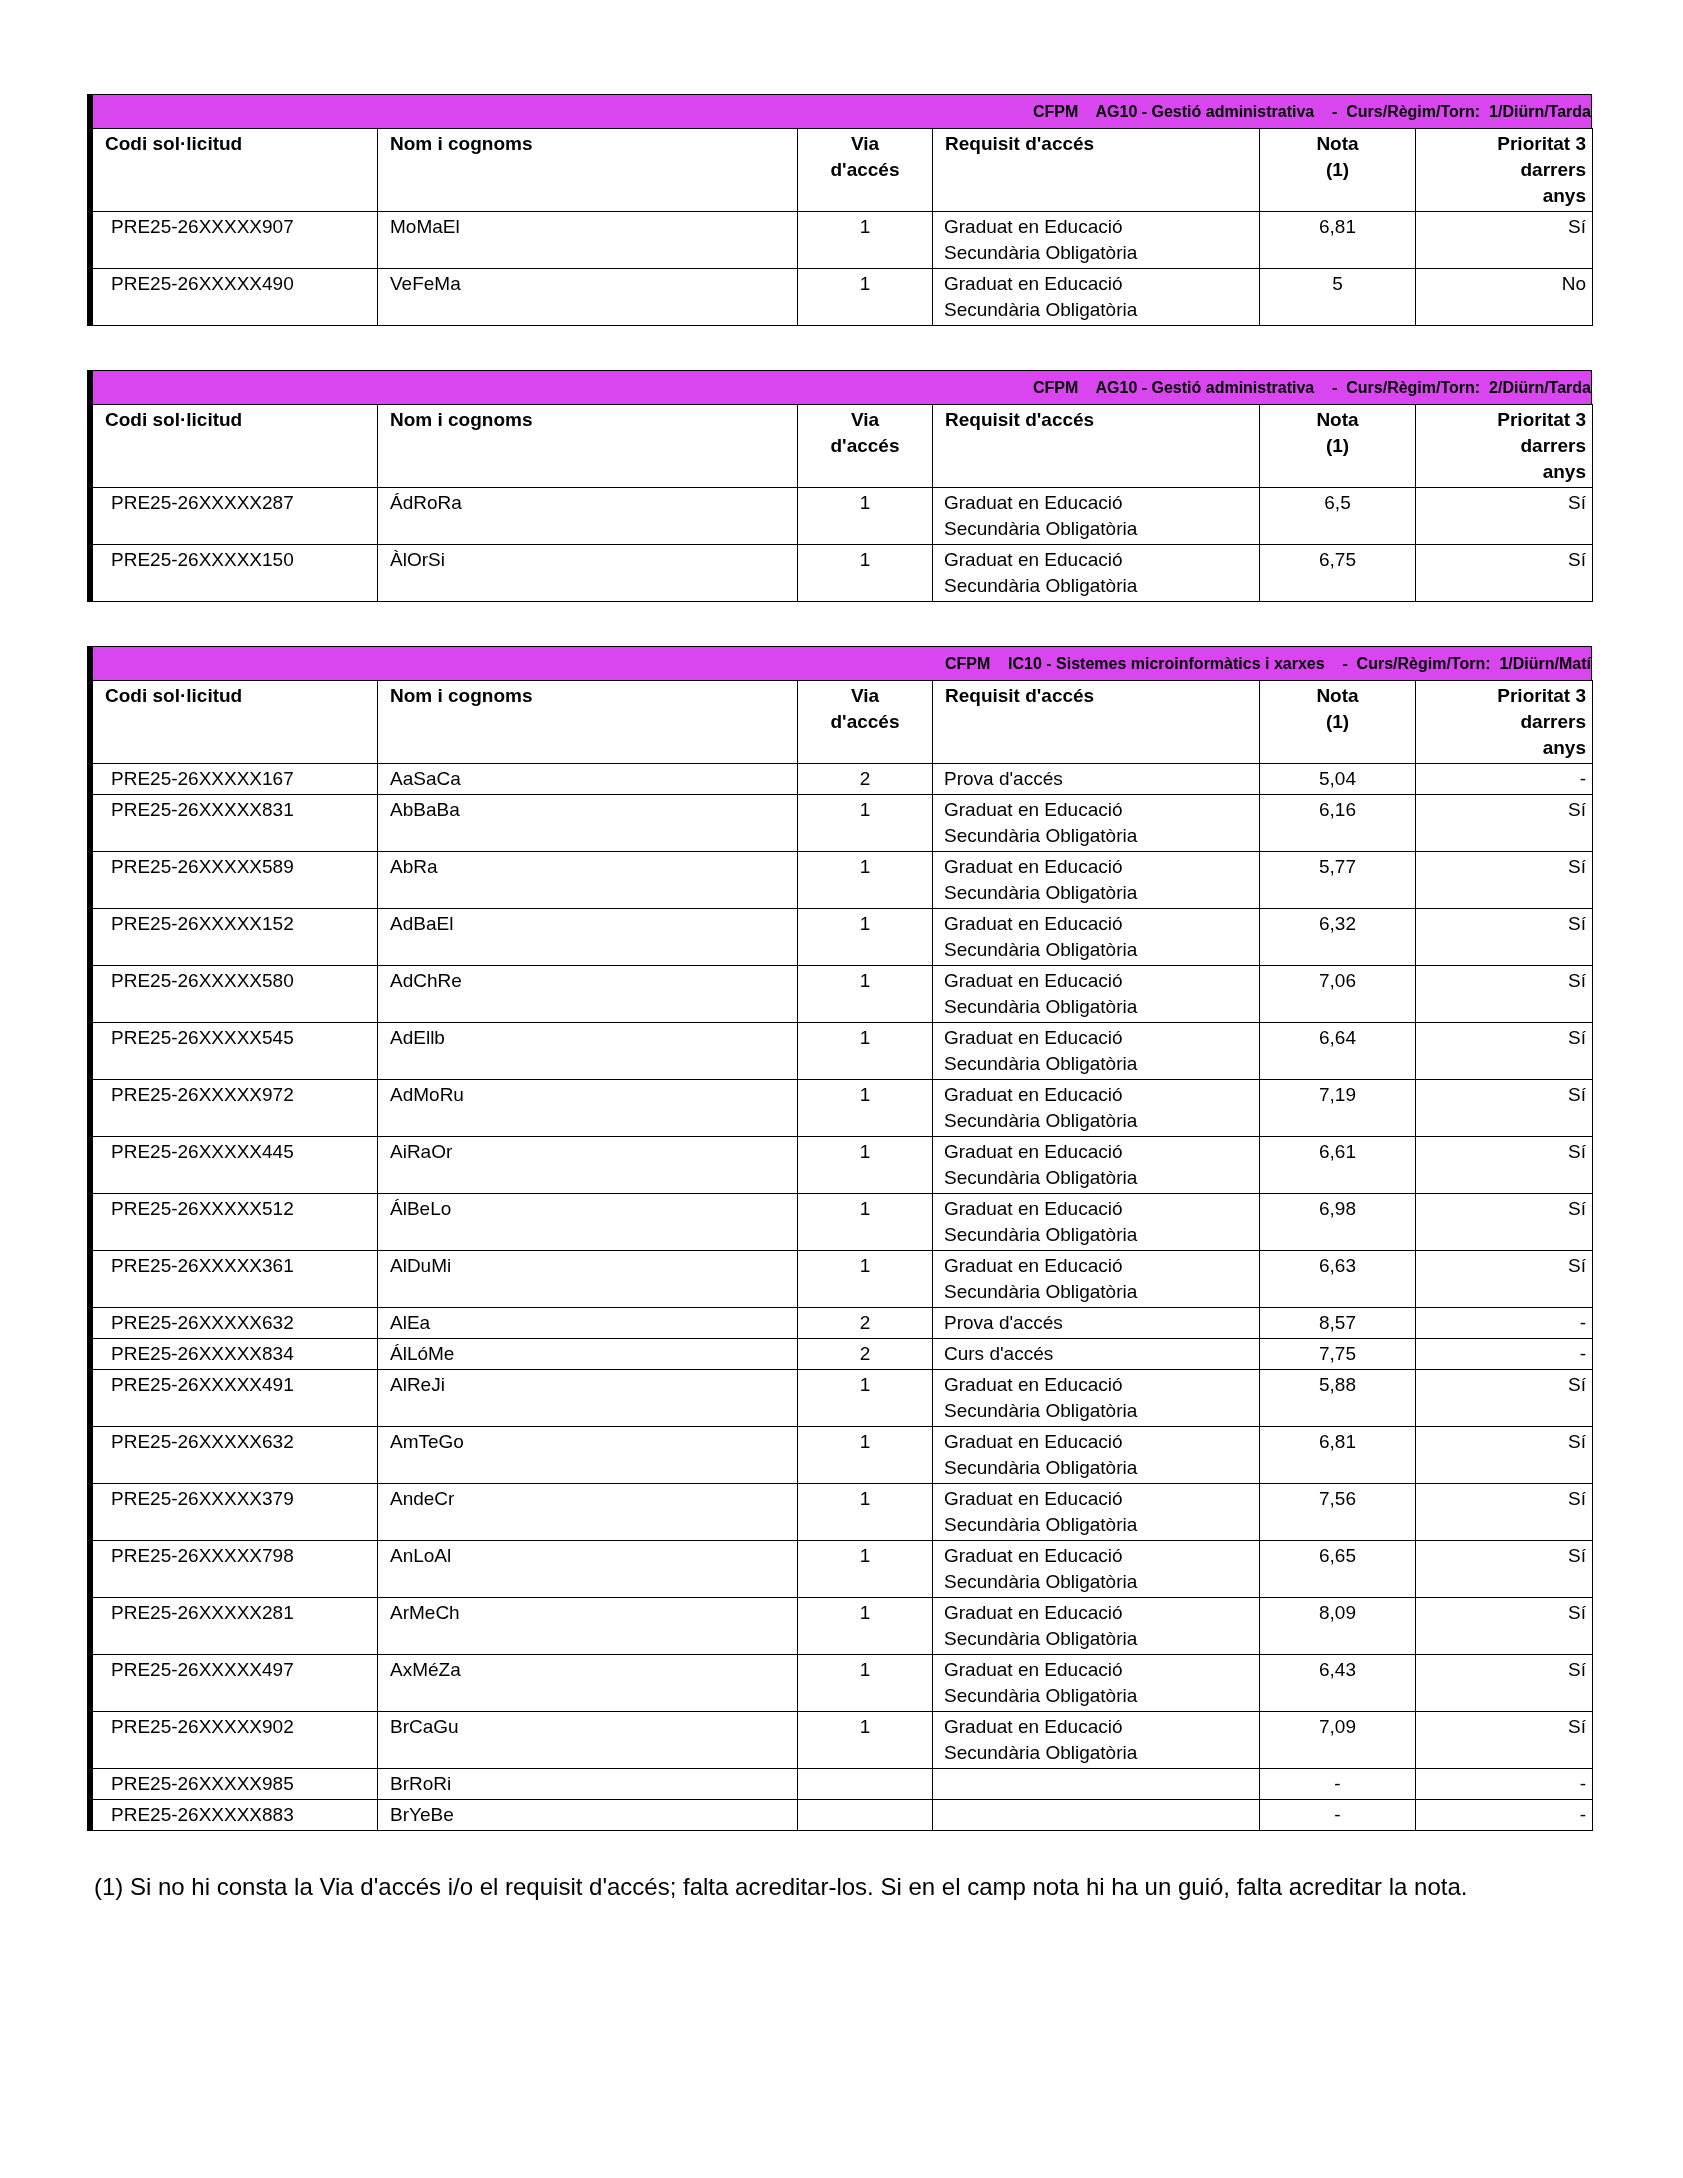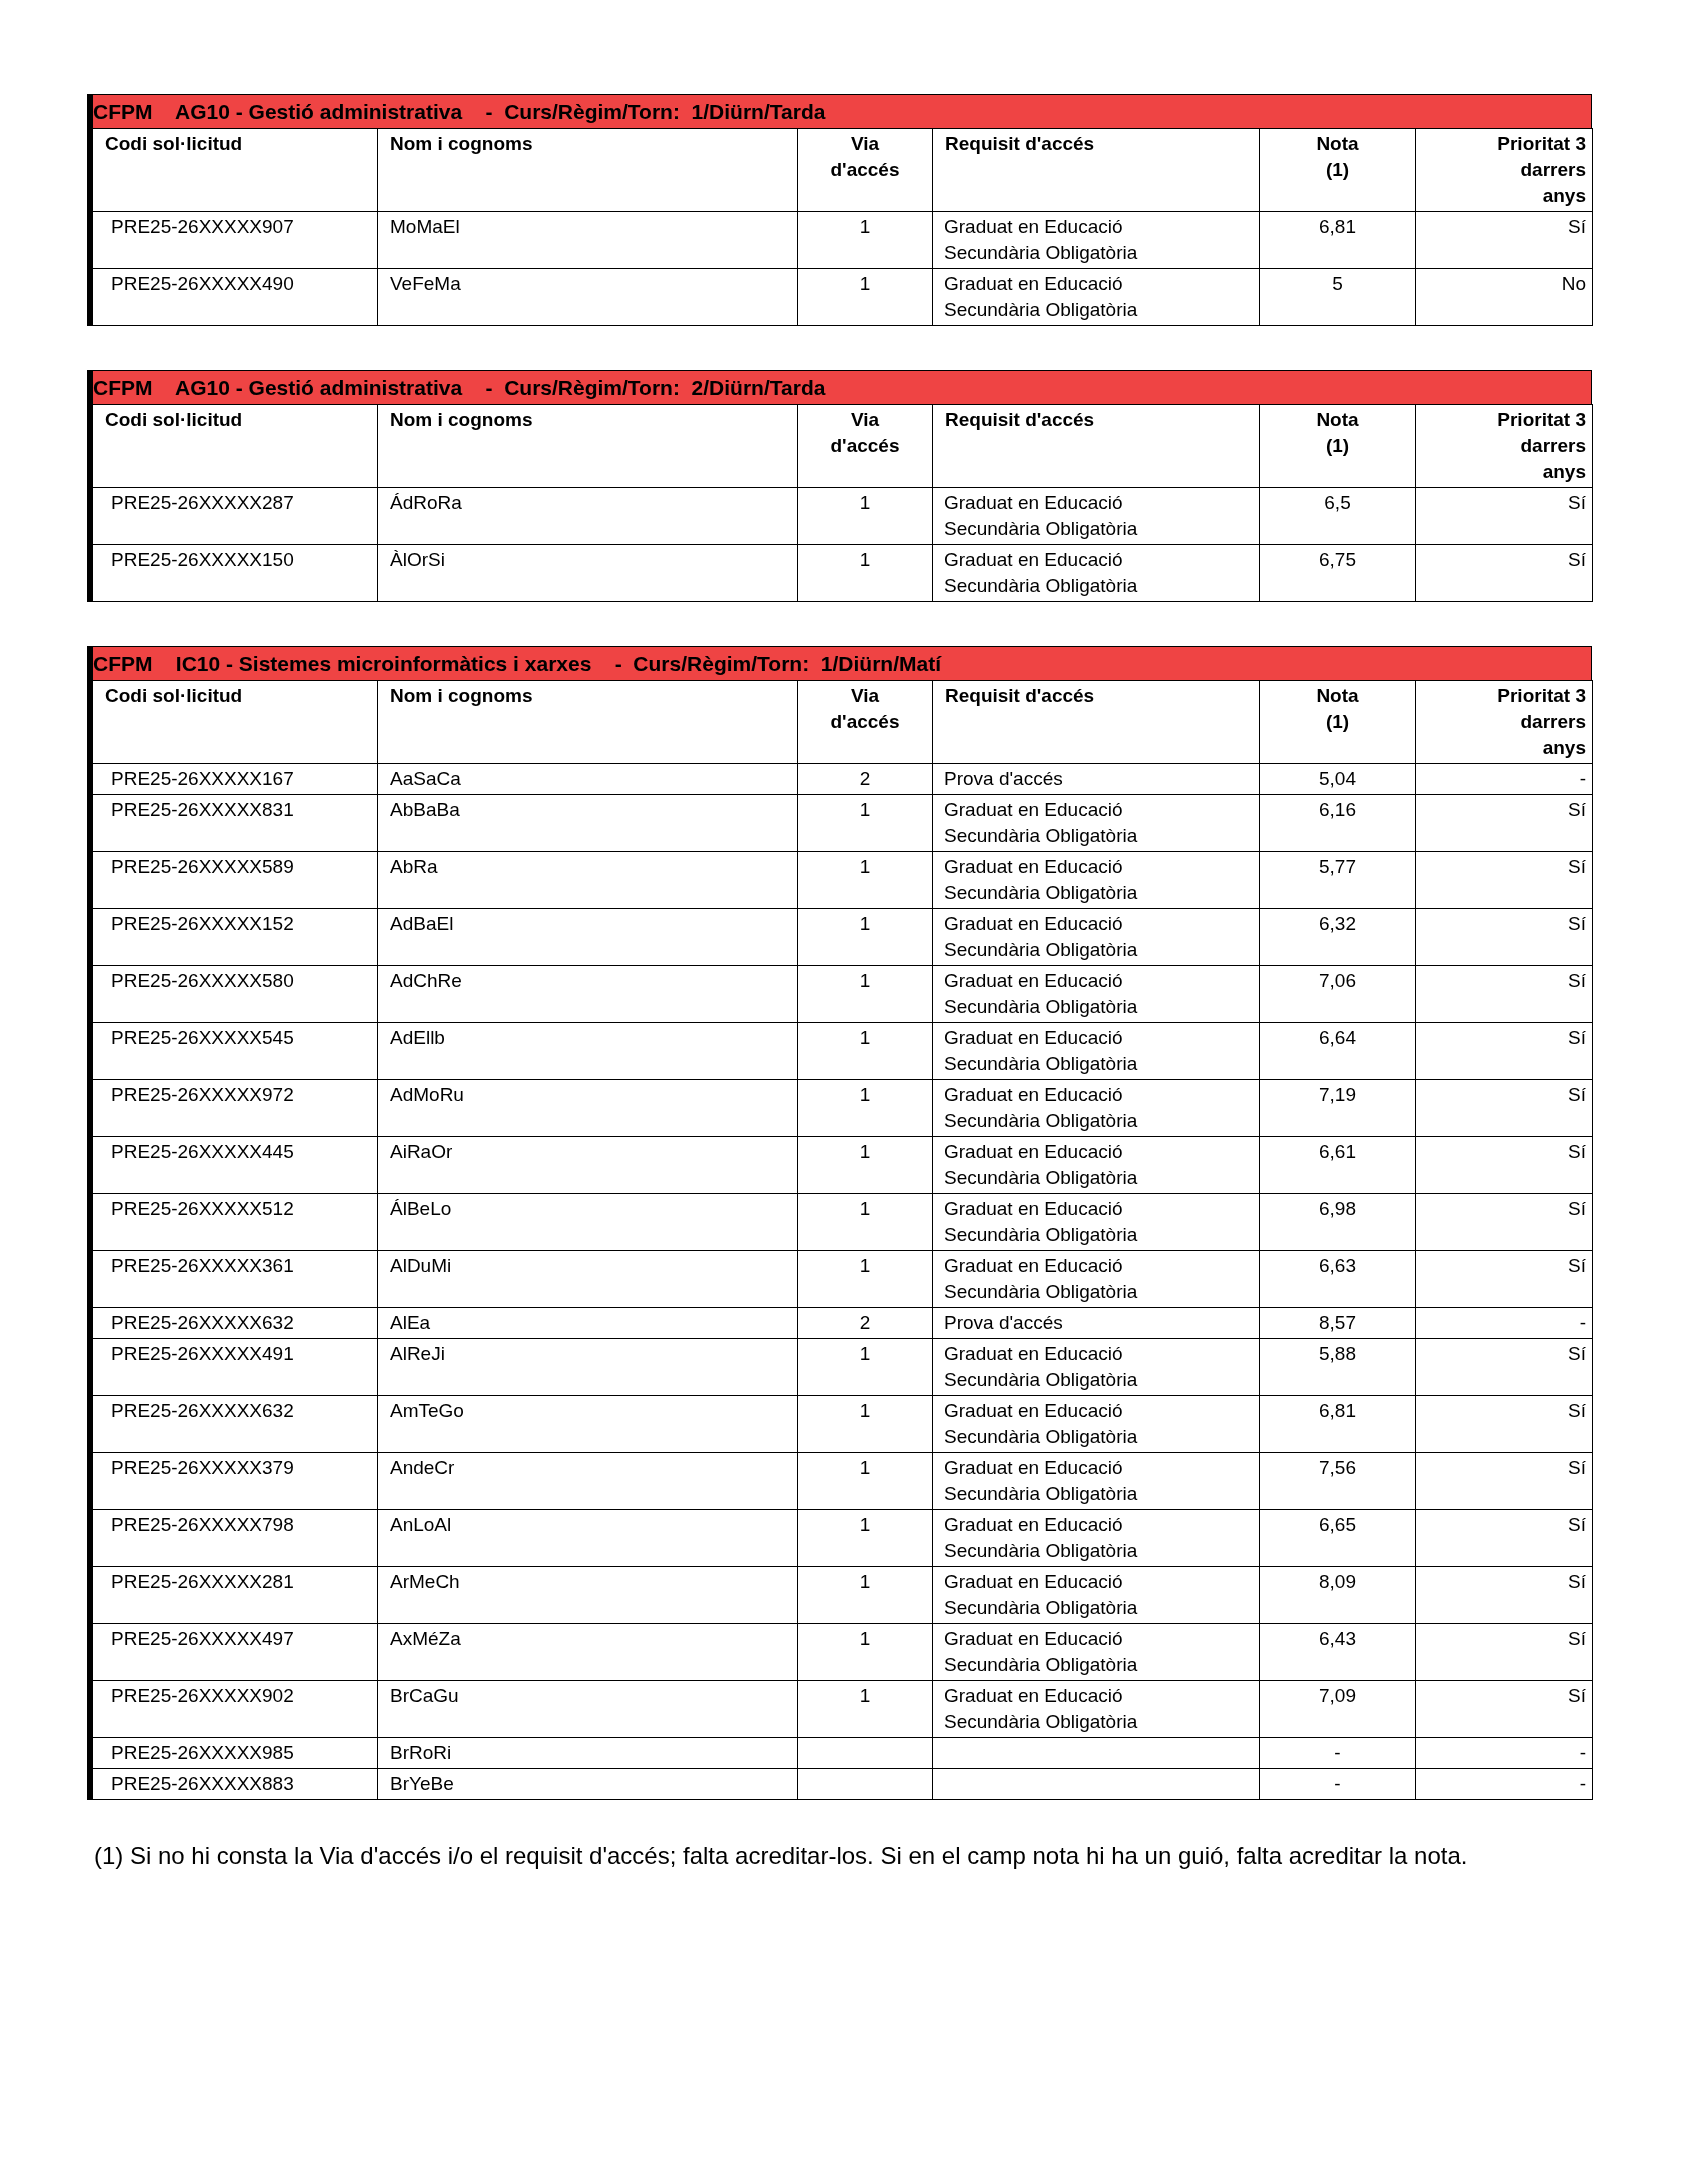--- a/index.html
+++ b/index.html
@@ -11,26 +11,26 @@
     color: #000;
   }
   .page { padding: 94px 89px 40px 87px; }
 
   .admission-table {
     width: 1505px;
     border-left: 5px solid #000;
     margin-bottom: 44px;
   }
   .title-row {
-    background: #ef4444;
+    background: #d946ef;
     border: 1px solid #000;
     border-bottom: none;
-    text-align: left;
+    text-align: right;
     font-weight: bold;
-    font-size: 21px;
+    font-size: 16px;
     line-height: 33px;
     white-space: pre;
     overflow: hidden;
   }
   table {
     width: 100%;
     border-collapse: collapse;
     table-layout: fixed;
   }
   th, td {
@@ -256,20 +256,28 @@
             </tr>
             <tr>
               <td class="col-codi">PRE25-26XXXXX632</td>
               <td class="col-nom">AlEa</td>
               <td class="col-via">2</td>
               <td class="col-requisit">Prova d'accés</td>
               <td class="col-nota">8,57</td>
               <td class="col-prioritat">-</td>
             </tr>
             <tr>
+              <td class="col-codi">PRE25-26XXXXX834</td>
+              <td class="col-nom">ÁlLóMe</td>
+              <td class="col-via">2</td>
+              <td class="col-requisit">Curs d'accés</td>
+              <td class="col-nota">7,75</td>
+              <td class="col-prioritat">-</td>
+            </tr>
+            <tr>
               <td class="col-codi">PRE25-26XXXXX491</td>
               <td class="col-nom">AlReJi</td>
               <td class="col-via">1</td>
               <td class="col-requisit">Graduat en Educació
 Secundària Obligatòria</td>
               <td class="col-nota">5,88</td>
               <td class="col-prioritat">Sí</td>
             </tr>
             <tr>
               <td class="col-codi">PRE25-26XXXXX632</td>

